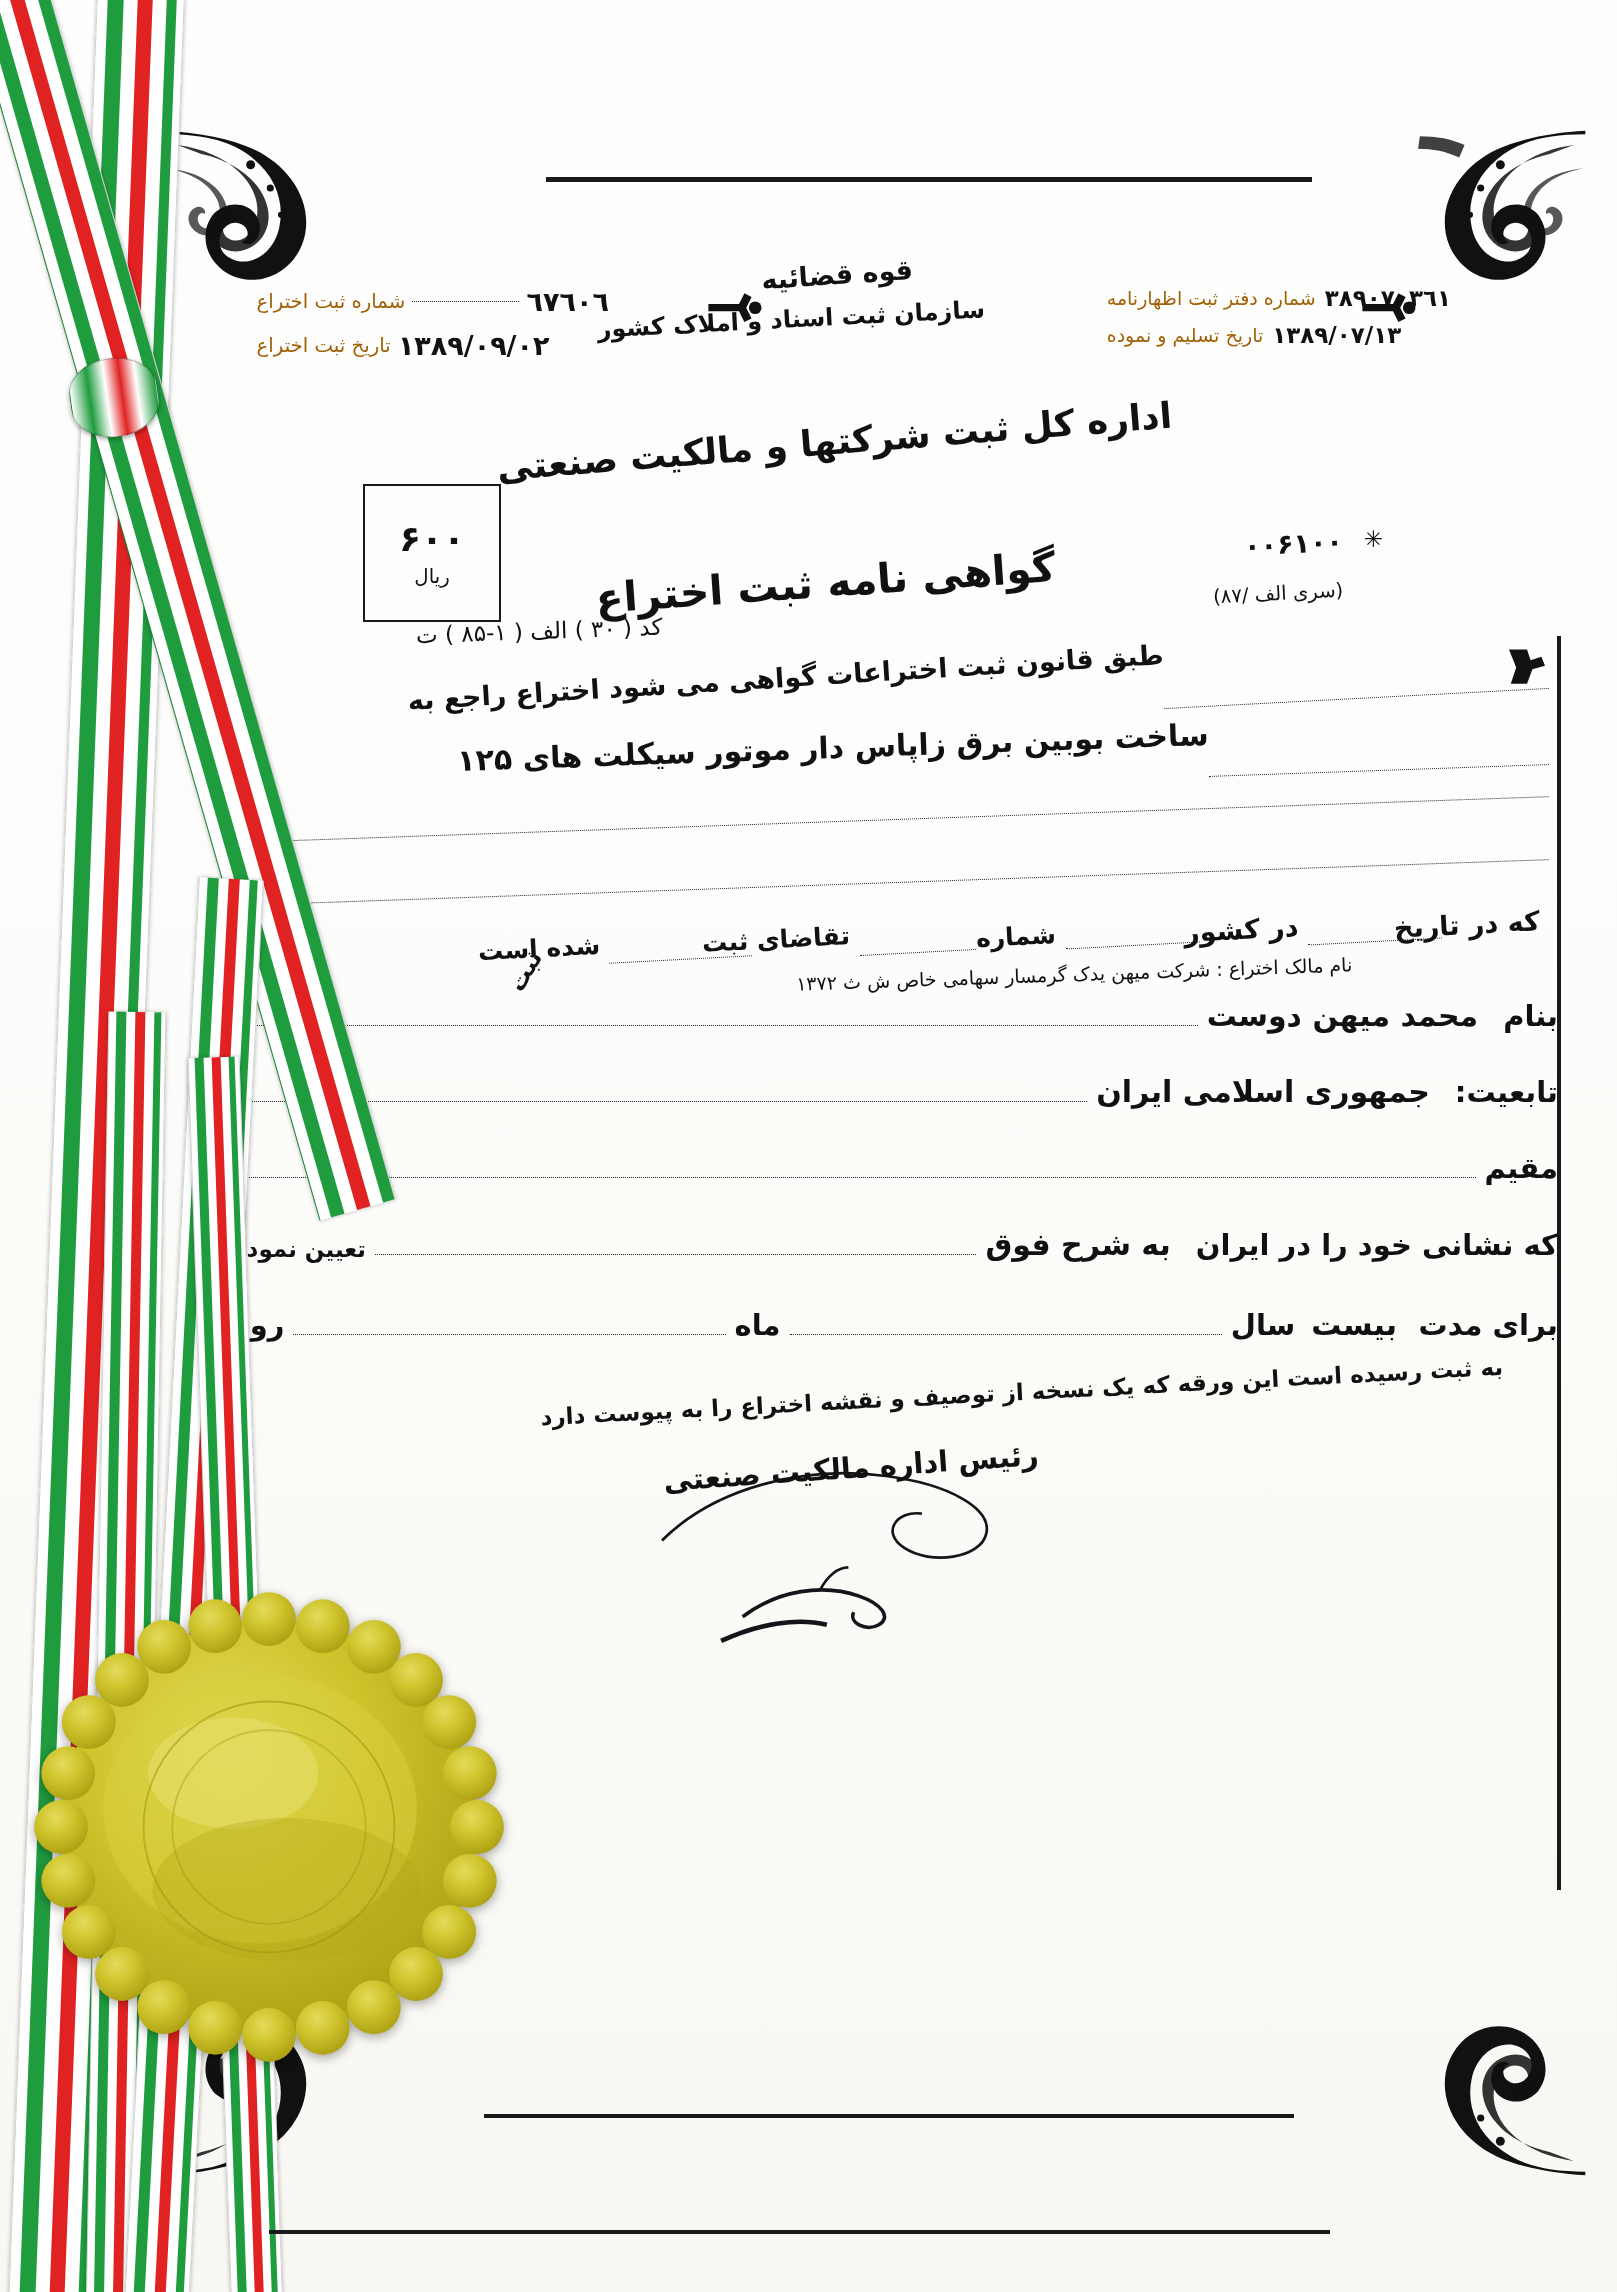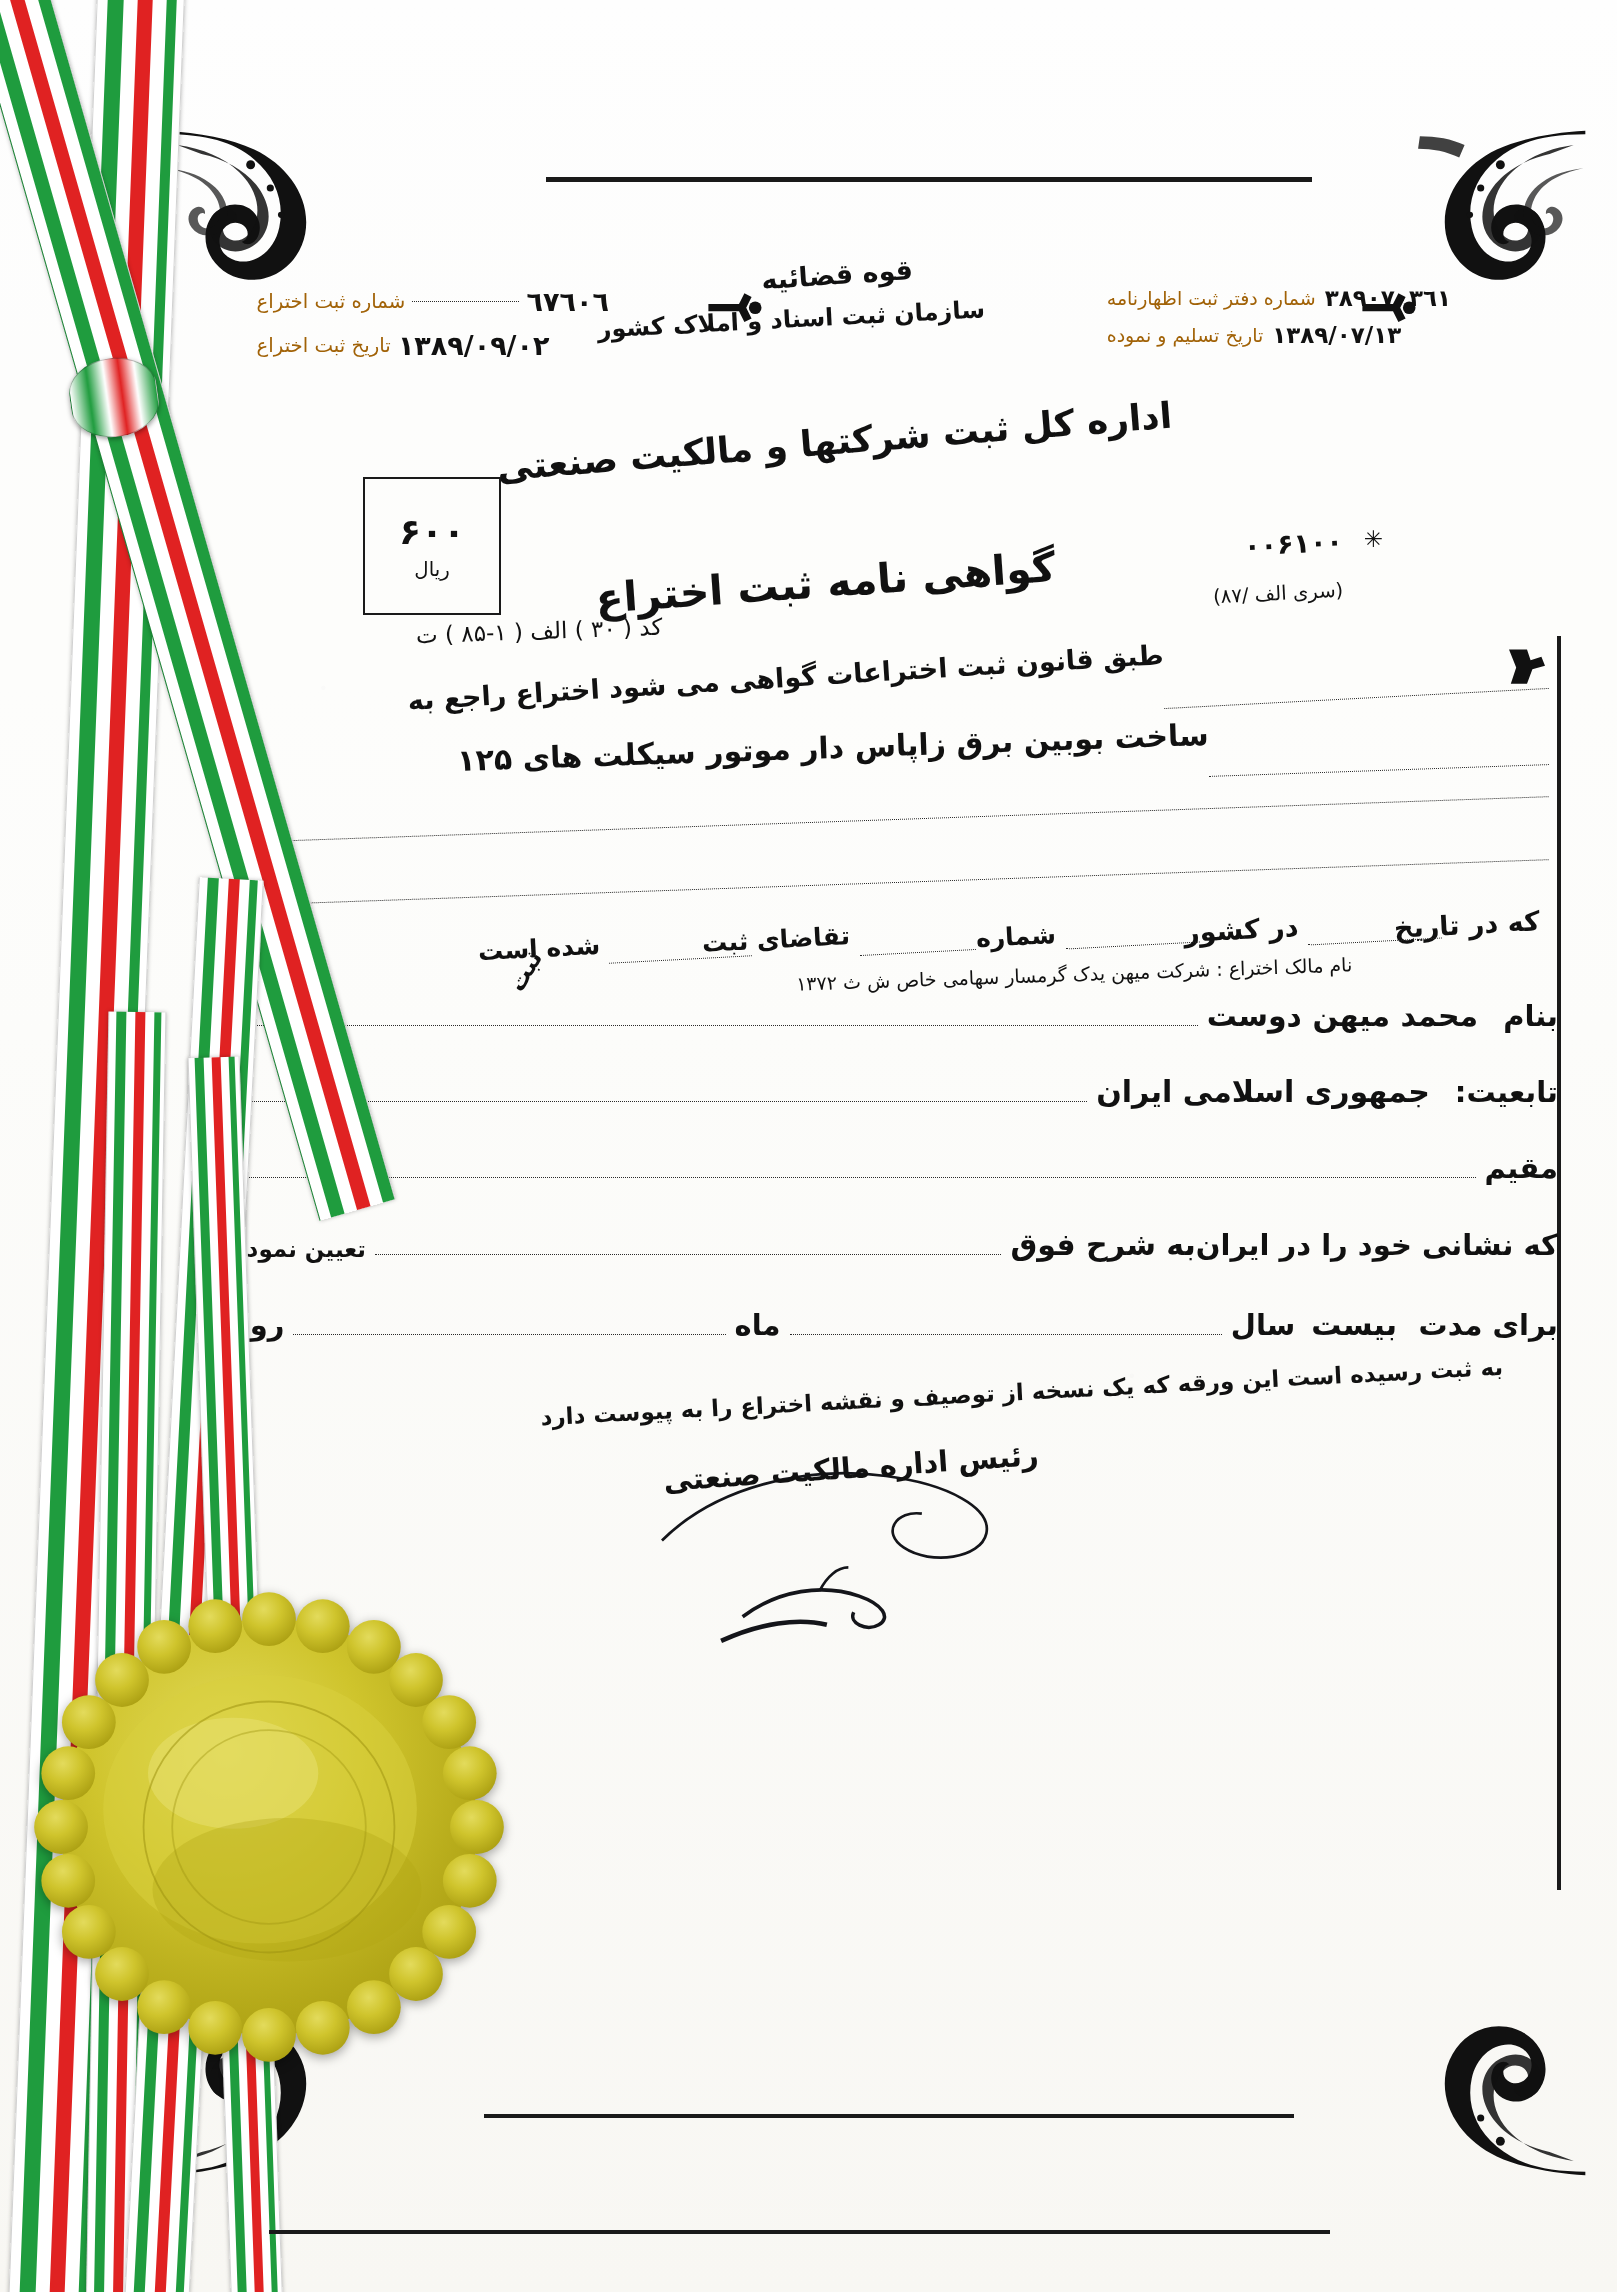--- a/index.html
+++ b/index.html
@@ -100,21 +100,21 @@
   .hdr-left .k{font-size:19px;color:#a16207;}
   .hdr-left .v{font-size:23px;font-weight:bold;letter-spacing:0.9px;}
 
   .judiciary{position:absolute;right:573px;top:107px;width:296px;text-align:center;}
   .judiciary .j1{font-size:27px;font-weight:bold;transform:rotate(-4deg);}
   .judiciary .j2{font-size:24px;font-weight:bold;margin-top:12.5px;transform:rotate(-3deg);white-space:nowrap;}
 
   .org{position:absolute;right:385px;top:269px;font-size:36px;font-weight:bold;transform:rotate(-4.5deg);white-space:nowrap;}
 
   .stamp-box{
-    position:absolute;right:1057px;top:325px;width:134px;height:134px;
+    position:absolute;right:1057px;top:332px;width:134px;height:134px;
     border:2.7px solid #1a1a1a;display:flex;flex-direction:column;align-items:center;justify-content:center;
   }
   .stamp-box .amt{font-size:36px;font-weight:bold;letter-spacing:1.8px;}
   .stamp-box .cur{font-size:19.7px;margin-top:5.4px;text-align:right;}
 
   .serial{position:absolute;right:215px;top:376px;font-size:27px;letter-spacing:3.6px;font-weight:bold;transform:rotate(-3deg);}
   .asterisk{position:absolute;right:175px;top:374px;font-size:23px;}
   .series{position:absolute;right:215px;top:430px;font-size:19.7px;transform:rotate(-3deg);}
 
   .title{position:absolute;right:502px;top:407px;font-size:41px;font-weight:bold;transform:rotate(-4deg);white-space:nowrap;}
@@ -313,21 +313,21 @@
       <span class="dotline"></span>
     </div>
 
     <div class="f-row r-addr">
       <span class="f-lbl">مقیم</span>
       <span class="dotline"></span>
     </div>
 
     <div class="f-row r-in-iran">
       <span class="f-lbl">که نشانی خود را در ایران</span>
-      <span class="f-val" style="">به شرح فوق</span>
+      <span class="f-val" style="margin-right:25px;">به شرح فوق</span>
       <span class="dotline"></span>
       <span class="f-lbl" style="font-size:23px;">تعیین نموده</span>
     </div>
 
     <div class="f-row r-dur">
       <span class="f-lbl">برای مدت</span>
       <span class="f-val" style="margin-right:21.5px;">بیست</span>
       <span class="f-lbl" style="margin-right:16px;">سال</span>
       <span class="dotline"></span>
       <span class="f-lbl">ماه</span>

